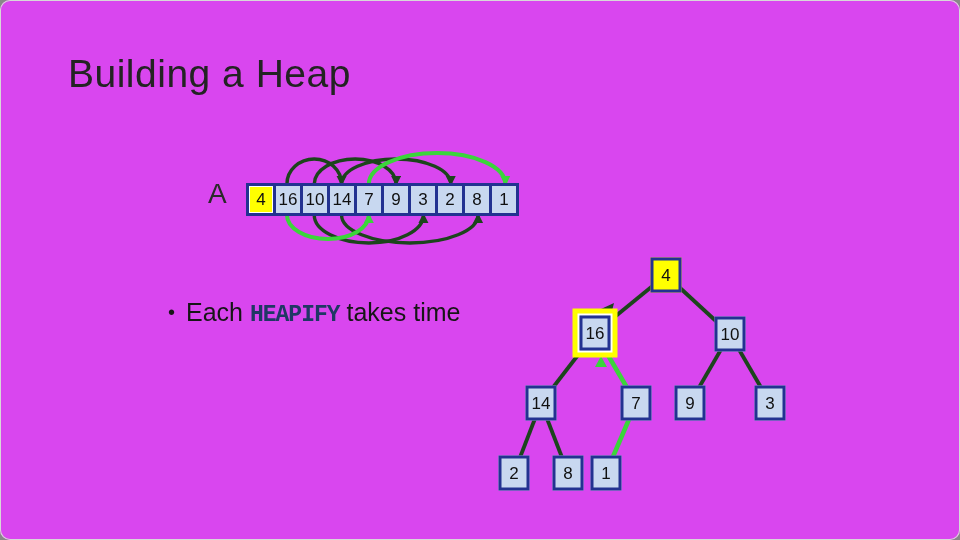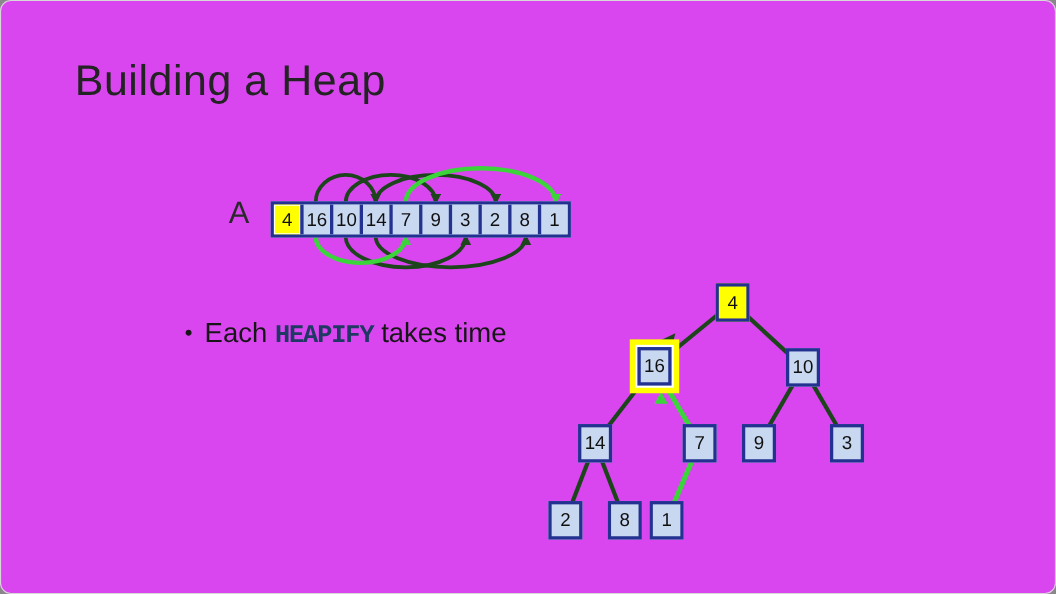--- a/index.html
+++ b/index.html
@@ -24,21 +24,21 @@
   }
   .acell{
     flex:1 1 0;display:flex;align-items:center;justify-content:center;
     font-size:17px;color:#101010;background:var(--node-fill);
     border-left:3px solid var(--node-border);
   }
   .acell:first-child{border-left:none;}
   .acell.hl{background:var(--highlight-yellow);box-shadow:0 0 0 1px #ffffff inset;}
   .bullet-block{
     position:absolute;left:168px;top:290px;width:340px;
-    font-size:25px;color:#161616;line-height:26px;
+    font-size:25px;color:#161616;line-height:45px;
   }
   .bullet-line1{white-space:nowrap;}
   .bullet-marker{display:inline-block;width:18px;font-size:20px;vertical-align:2px;}
   .code{
     font-family:"Liberation Mono",monospace;font-weight:bold;
     color:var(--code-text);font-size:23px;letter-spacing:-1px;
   }
   .bullet-line2{padding-left:18px;}
   svg.diagram{position:absolute;left:0;top:0;z-index:1;}
   .stroke-dark{stroke:var(--dark-green);fill:none;}

